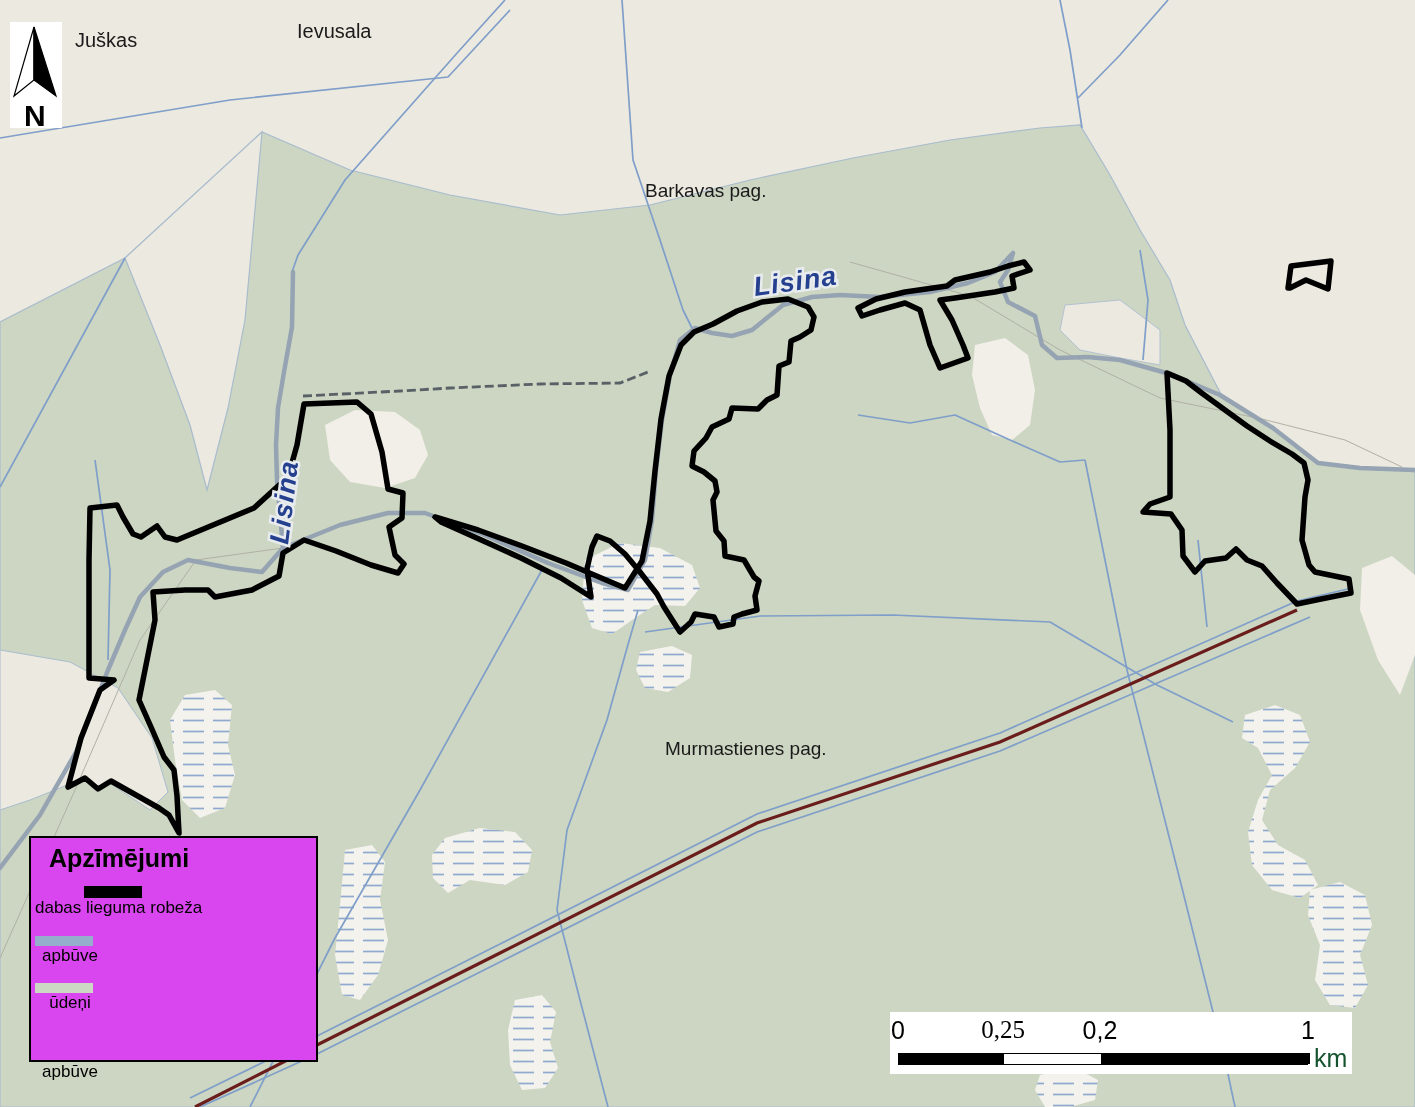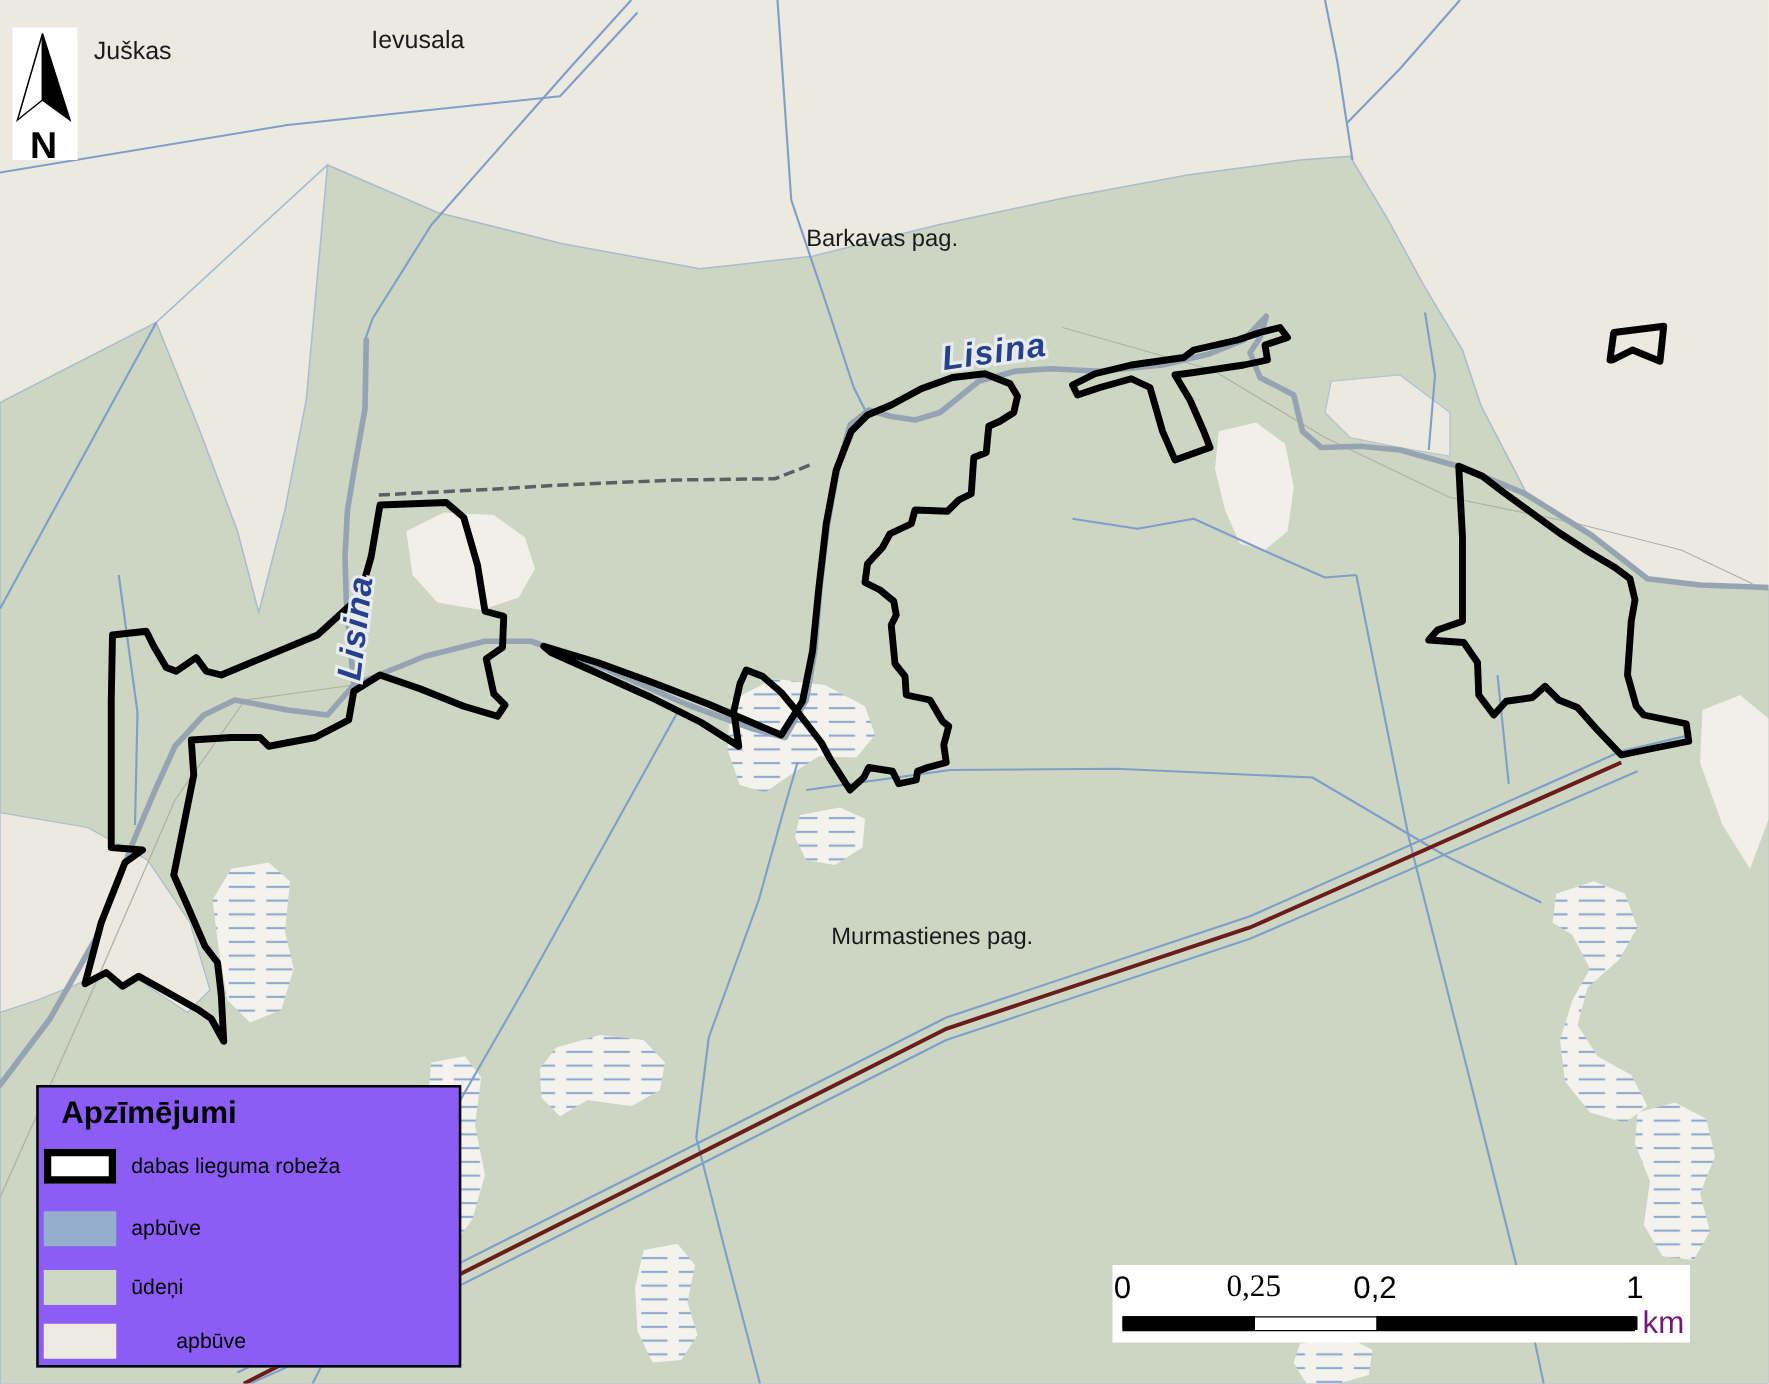--- a/index.html
+++ b/index.html
@@ -5,35 +5,35 @@
   html,body{margin:0;padding:0;background:#fff;}
   .stage{position:relative;width:1415px;height:1107px;overflow:hidden;
          font-family:"Liberation Sans", sans-serif;background:#ece9e0;}
   .stage svg{position:absolute;left:0;top:0;}
   .place-label{font-size:20px;fill:#1a1a1a;}
   .pag-label{font-size:19px;fill:#1a1a1a;}
   .river-label{font-size:27px;font-weight:bold;font-style:italic;fill:#24408e;
                stroke:#e9ecef;stroke-width:5px;paint-order:stroke;letter-spacing:1px;}
   .north-n{font-size:30px;font-weight:bold;fill:#000;}
   
-  .legend{position:absolute;left:29px;top:868px;width:340px;height:226px;
-          background:#8b5cf6;border:2px solid #000;box-sizing:border-box;}
+  .legend{position:absolute;left:29px;top:836px;width:289px;height:226px;
+          background:#d946ef;border:2px solid #000;box-sizing:border-box;}
   .legend-title{position:absolute;left:18px;top:6px;font-size:25px;font-weight:bold;color:#000;}
-  .legend-row{position:absolute;left:4px;height:30px;display:flex;align-items:center;}
+  .legend-row{position:absolute;left:4px;height:30px;display:flex;align-items:center;flex-direction:column;}
   .legend-row .sw{width:58px;height:28px;margin-right:12px;box-sizing:border-box;}
   .legend-row .lbl{font-size:17px;color:#000;white-space:nowrap;}
   .sw-boundary{background:#fff;border:6px solid #000;}
   .sw-water{background:#94aecb;}
   .sw-forest{background:#cdd8c4;}
   .sw-builtup{background:#edeae1;}
   .row1{top:48px;} .row2{top:98px;} .row3{top:145px;} .row4{top:188px;gap:36px;}
   
   .scalebar{position:absolute;left:890px;top:1012px;width:462px;height:62px;background:#fff;}
   .sb-tick{position:absolute;top:4px;font-size:25px;color:#000;transform:translateX(-50%);}
-  .sb-unit{position:absolute;left:424px;top:32px;font-size:25px;color:#701a75;}
+  .sb-unit{position:absolute;left:424px;top:32px;font-size:25px;color:#14532d;}
   .sb-bar{position:absolute;left:8px;top:41px;width:410px;height:12px;background:#fff;
           border:1.5px solid #000;box-sizing:border-box;}
   .sb-seg{position:absolute;top:-1px;height:11px;background:#000;}
   .sb-seg.s1{left:-1px;width:106px;}
   .sb-seg.s3{left:202px;width:209px;}
 </style>
 </head>
 <body>
 
 <div class="stage">

